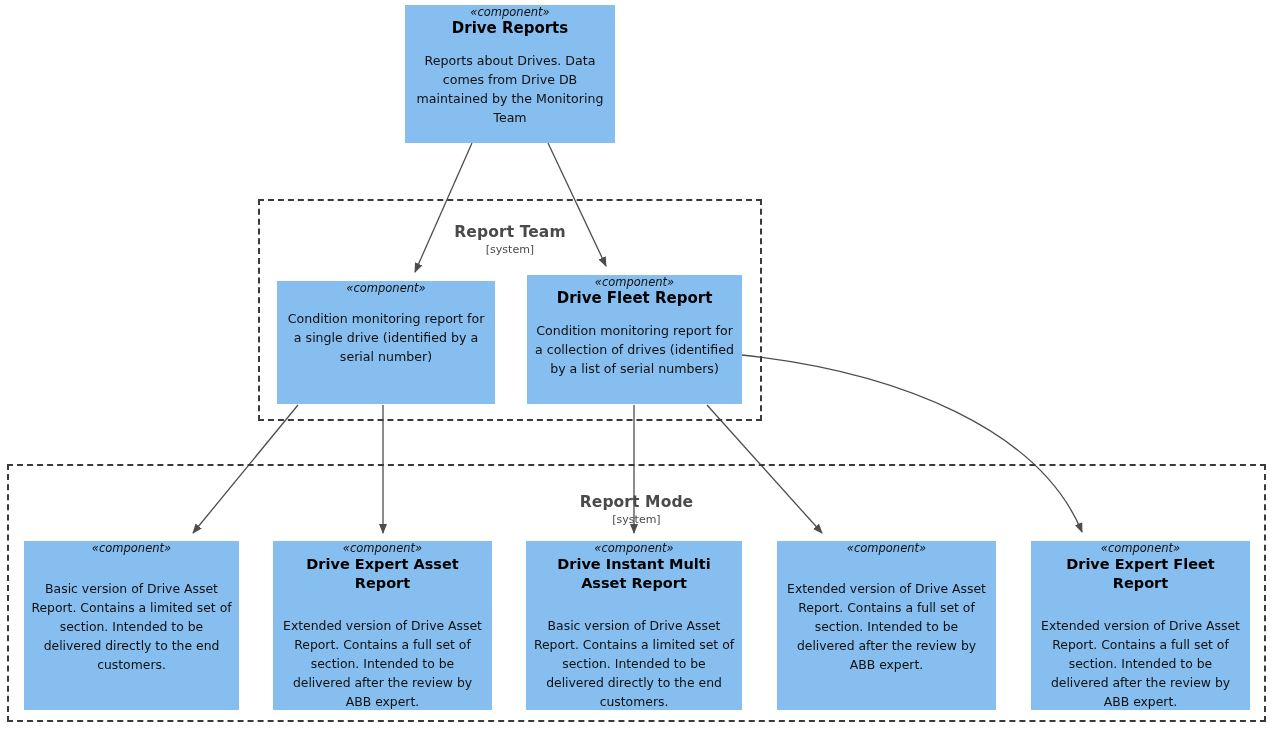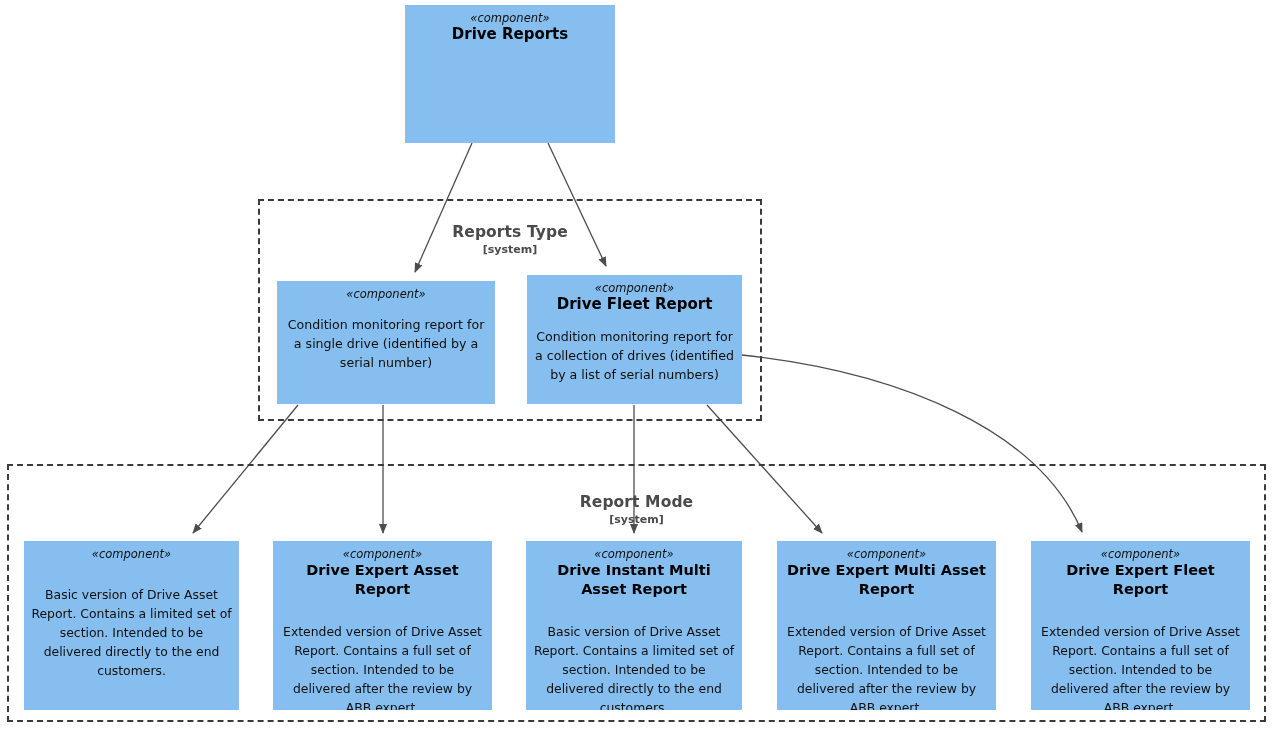--- a/index.html
+++ b/index.html
@@ -39,30 +39,30 @@
     font-weight: bold;
     font-size: 15.5px;
     line-height: 19px;
     letter-spacing: 0.1px;
   }
   .group-sub {
     position: absolute;
     width: 100%;
     text-align: center;
     color: #4a4a4a;
-    font-weight: bold;
+    font-weight: normal;
     font-size: 11px;
     line-height: 13px;
   }
   .component {
     position: absolute;
     background: #85beef;
     box-sizing: border-box;
     text-align: center;
-    padding: 6px 7px 6px 7px;
+    padding: 0 7px 6px 7px;
     overflow: hidden;
   }
   .stereotype {
     font-style: italic;
     font-size: 11.5px;
     line-height: 15px;
     color: #101010;
     display: block;
   }
   .comp-name {
@@ -104,32 +104,33 @@
     <path d="M 383 405 L 383 533" fill="none" stroke="#4d4d4d" stroke-width="1.3" marker-end="url(#arrowhead)"></path>
 
     <path d="M 634 405 L 634 533" fill="none" stroke="#4d4d4d" stroke-width="1.3" marker-end="url(#arrowhead)"></path>
 
     <path d="M 707 405 L 822 533" fill="none" stroke="#4d4d4d" stroke-width="1.3" marker-end="url(#arrowhead)"></path>
 
     <path d="M 742 355 C 900 372 1040 430 1082 532" fill="none" stroke="#4d4d4d" stroke-width="1.3" marker-end="url(#arrowhead)"></path>
   </svg>
 
   <div class="group-box" style="left:258px; top:199px; width:504px; height:222px;">
-    <div class="group-title" style="top:22px;">Reports Type</div>
+    <div class="group-title" style="top:22px;">Report Team</div>
     <div class="group-sub" style="top:42px;">[system]</div>
   </div>
 
   <div class="group-box" style="left:7px; top:464px; width:1259px; height:258px;">
     <div class="group-title" style="top:27px;text-align:center;">Report Mode</div>
     <div class="group-sub" style="top:47px;">[system]</div>
   </div>
 
   <div class="component" style="left:405px; top:5px; width:210px; height:138px;">
     <span class="stereotype">«component»</span>
     <span class="comp-name">Drive Reports</span>
+    <span class="comp-desc">Reports about Drives. Data comes from Drive DB maintained by the Monitoring Team</span>
   </div>
 
   <div class="component" style="left:277px; top:281px; width:218px; height:123px;">
     <span class="stereotype">«component»</span>
     <span class="comp-desc">Condition monitoring report for a single drive (identified by a serial number)</span>
   </div>
 
   <div class="component" style="left:527px; top:275px; width:215px; height:129px;">
     <span class="stereotype">«component»</span>
     <span class="comp-name">Drive Fleet Report</span>
@@ -148,21 +149,20 @@
   </div>
 
   <div class="component comp-small" style="left:526px; top:541px; width:216px; height:169px;">
     <span class="stereotype">«component»</span>
     <span class="comp-name">Drive Instant Multi Asset Report</span>
     <span class="comp-desc">Basic version of Drive Asset Report. Contains a limited set of section. Intended to be delivered directly to the end customers.</span>
   </div>
 
   <div class="component comp-small" style="left:777px; top:541px; width:219px; height:169px;">
     <span class="stereotype">«component»</span>
-    <span class="comp-name">Drive Expert Multi Asset Report</span>
     <span class="comp-desc">Extended version of Drive Asset Report. Contains a full set of section. Intended to be delivered after the review by ABB expert.</span>
   </div>
 
   <div class="component comp-small" style="left:1031px; top:541px; width:219px; height:169px;">
     <span class="stereotype">«component»</span>
     <span class="comp-name">Drive Expert Fleet Report</span>
     <span class="comp-desc">Extended version of Drive Asset Report. Contains a full set of section. Intended to be delivered after the review by ABB expert.</span>
   </div>
 
 </div>

